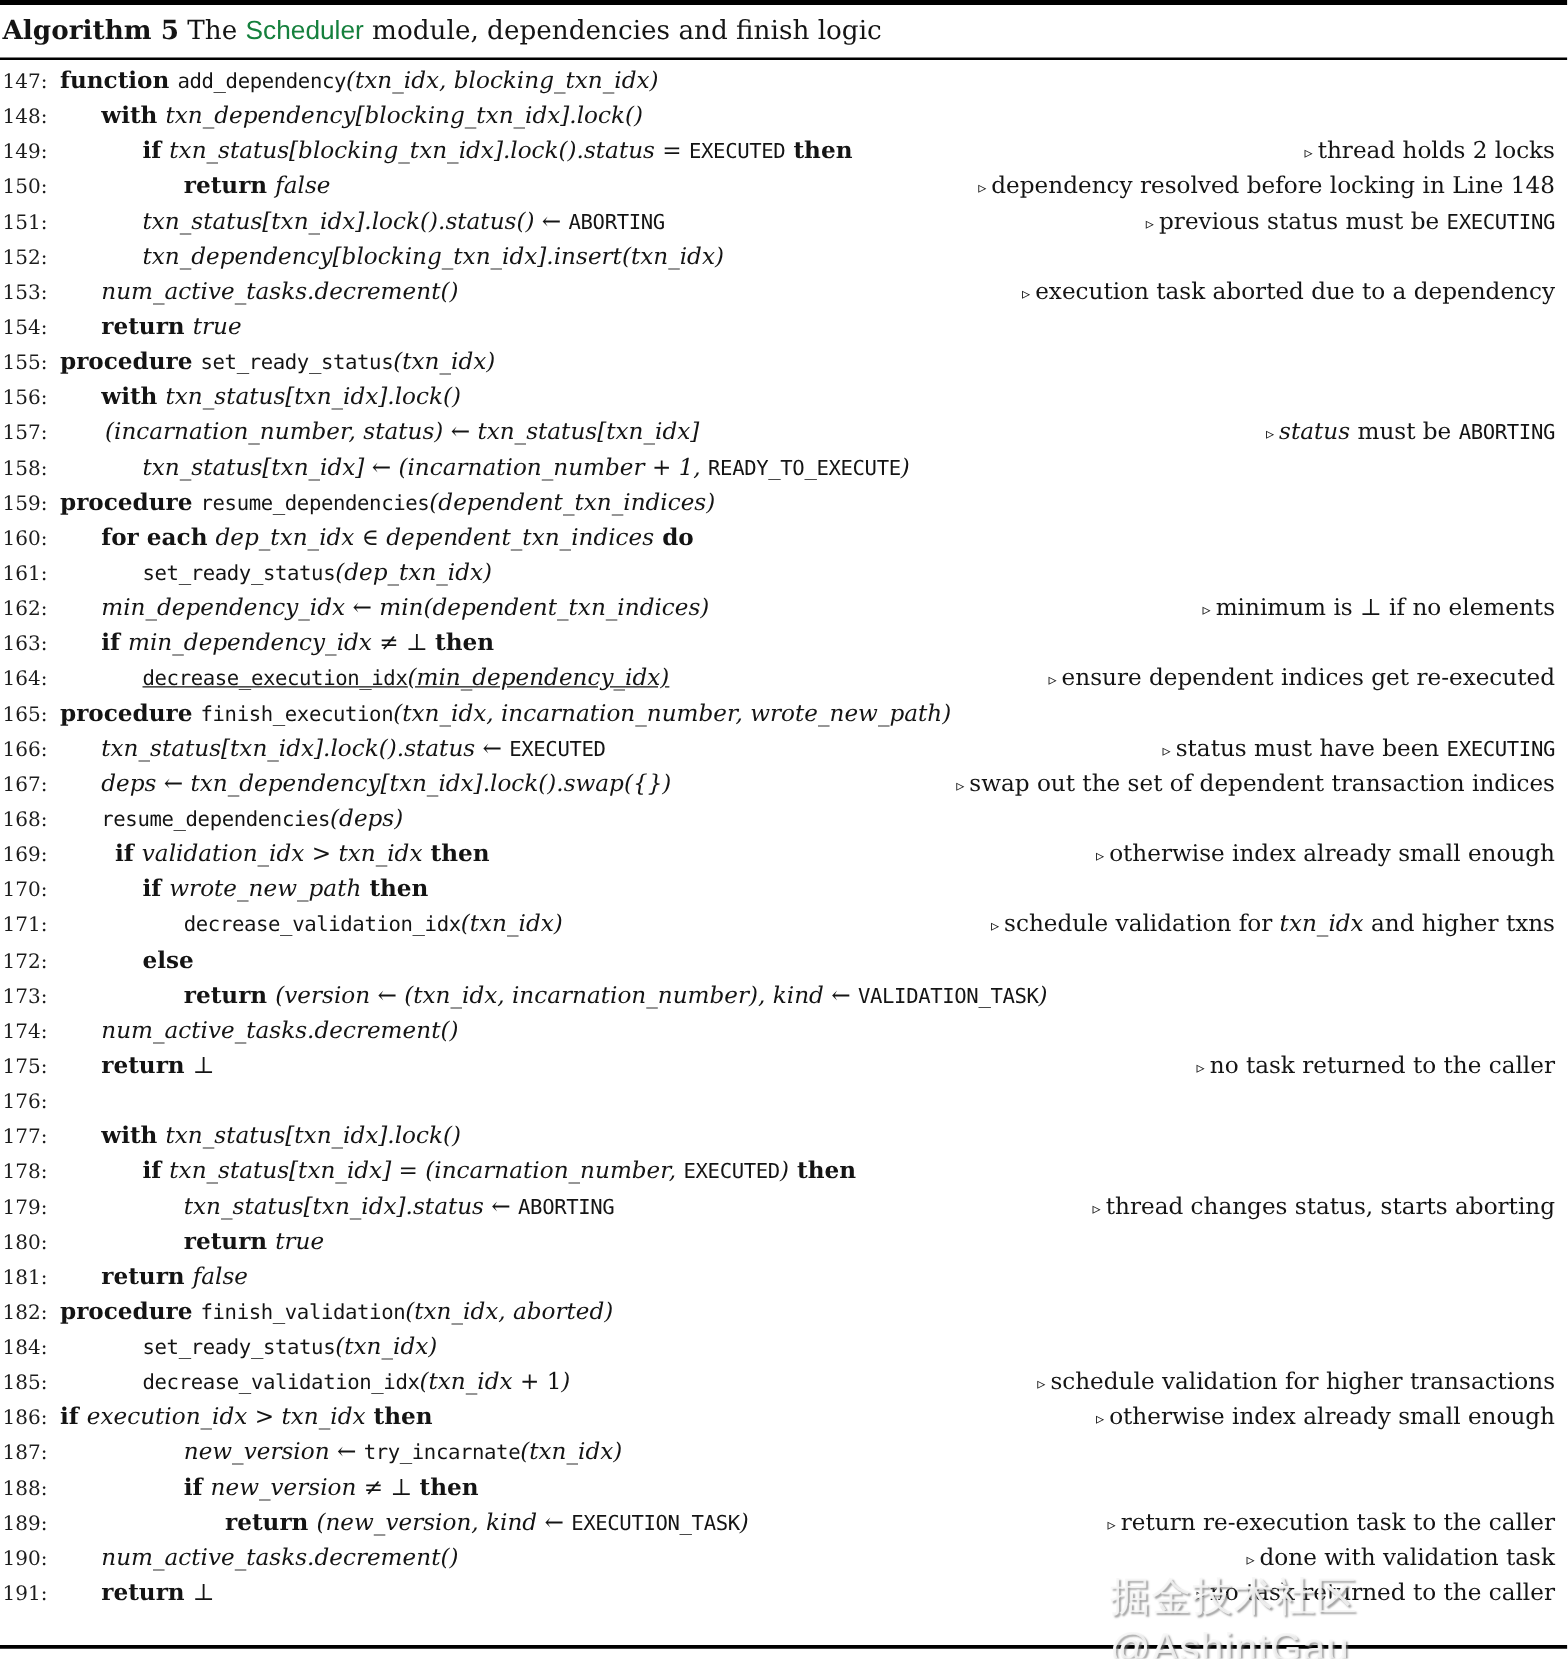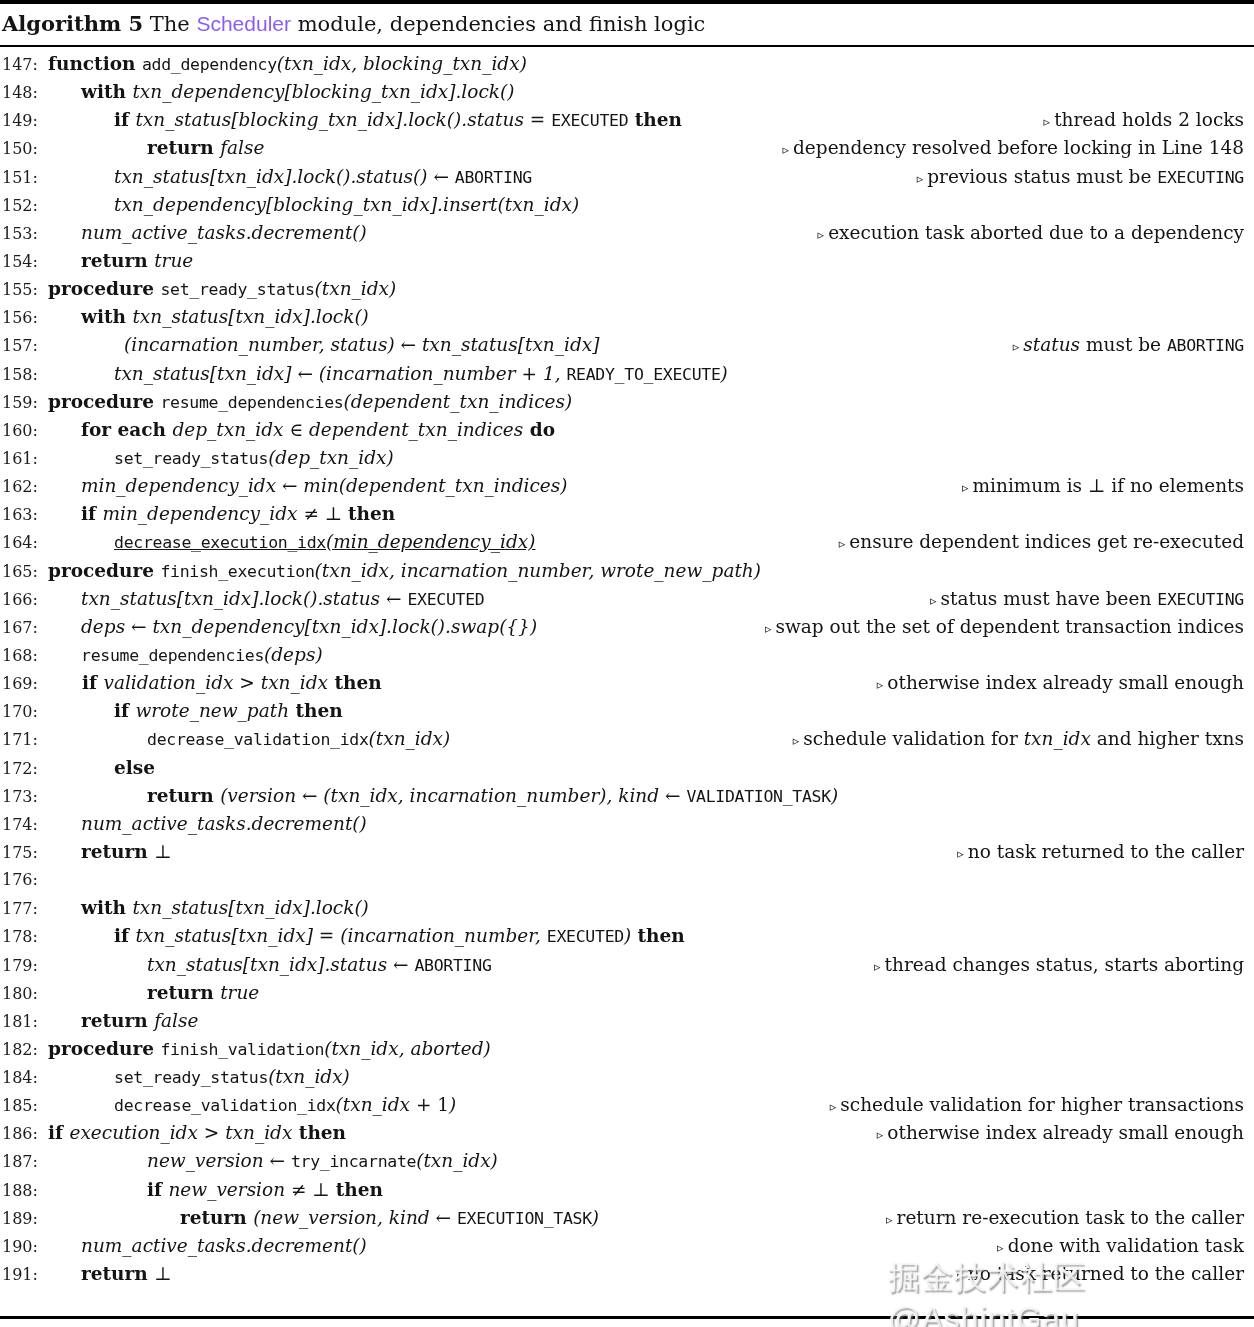--- a/index.html
+++ b/index.html
@@ -75,21 +75,21 @@
     text-shadow:1.5px 1.5px 1.5px rgba(110,110,110,0.65), -0.5px -0.5px 0 rgba(255,255,255,0.9);
     pointer-events:none;
   }
 </style>
 </head>
 <body>
 
 <div class="page">
 
   <div class="header">
-    <span class="algo-label">Algorithm 5</span><span> The </span><span class="hl" style="color: #8b5cf6;">Scheduler</span><span> module, dependencies and finish logic</span>
+    <span class="algo-label">Algorithm 5</span><span> The </span><span class="hl" style="color: #15803d;">Scheduler</span><span> module, dependencies and finish logic</span>
   </div>
 
   <div class="algo-body">
       <div class="row">
         <span class="lineno">147:</span>
         <span class="code" style="margin-left: 0px;"><span class="tk-kw">function </span><span class="tk-fn">add_dependency</span><span class="tk-var">(txn_idx, blocking_txn_idx)</span></span>
       </div>
       <div class="row">
         <span class="lineno">148:</span>
         <span class="code" style="margin-left: 33px;"><span class="tk-kw">with </span><span class="tk-var">txn_dependency[blocking_txn_idx].lock()</span></span>
@@ -125,21 +125,21 @@
       <div class="row">
         <span class="lineno">155:</span>
         <span class="code" style="margin-left: 0px;"><span class="tk-kw">procedure </span><span class="tk-fn">set_ready_status</span><span class="tk-var">(txn_idx)</span></span>
       </div>
       <div class="row">
         <span class="lineno">156:</span>
         <span class="code" style="margin-left: 33px;"><span class="tk-kw">with </span><span class="tk-var">txn_status[txn_idx].lock()</span></span>
       </div>
       <div class="row">
         <span class="lineno">157:</span>
-        <span class="code" style="margin-left: 76px;"><span class="tk-var">(incarnation_number, status)</span><span class="tk-plain"> ← </span><span class="tk-var">txn_status[txn_idx]</span></span>
+        <span class="code" style="margin-left: 36px;"><span class="tk-var">(incarnation_number, status)</span><span class="tk-plain"> ← </span><span class="tk-var">txn_status[txn_idx]</span></span>
         <span class="comment"><span class="cmt-marker">▹</span><span class="tk-var">status</span><span class="tk-plain"> must be </span><span class="tk-const">ABORTING</span></span>
       </div>
       <div class="row">
         <span class="lineno">158:</span>
         <span class="code" style="margin-left: 66px;"><span class="tk-var">txn_status[txn_idx]</span><span class="tk-plain"> ← </span><span class="tk-var">(incarnation_number + 1, </span><span class="tk-const">READY_TO_EXECUTE</span><span class="tk-var">)</span></span>
       </div>
       <div class="row">
         <span class="lineno">159:</span>
         <span class="code" style="margin-left: 0px;"><span class="tk-kw">procedure </span><span class="tk-fn">resume_dependencies</span><span class="tk-var">(dependent_txn_indices)</span></span>
       </div>
@@ -178,21 +178,21 @@
         <span class="lineno">167:</span>
         <span class="code" style="margin-left: 33px;"><span class="tk-var">deps</span><span class="tk-plain"> ← </span><span class="tk-var">txn_dependency[txn_idx].lock().swap({})</span></span>
         <span class="comment"><span class="cmt-marker">▹</span><span class="tk-plain">swap out the set of dependent transaction indices</span></span>
       </div>
       <div class="row">
         <span class="lineno">168:</span>
         <span class="code" style="margin-left: 33px;"><span class="tk-fn">resume_dependencies</span><span class="tk-var">(deps)</span></span>
       </div>
       <div class="row">
         <span class="lineno">169:</span>
-        <span class="code" style="margin-left: 34px;"><span class="tk-kw">if </span><span class="tk-var">validation_idx</span><span class="tk-plain"> &gt; </span><span class="tk-var">txn_idx</span><span class="tk-kw"> then</span></span>
+        <span class="code" style="margin-left: 44px;"><span class="tk-kw">if </span><span class="tk-var">validation_idx</span><span class="tk-plain"> &gt; </span><span class="tk-var">txn_idx</span><span class="tk-kw"> then</span></span>
         <span class="comment"><span class="cmt-marker">▹</span><span class="tk-plain">otherwise index already small enough</span></span>
       </div>
       <div class="row">
         <span class="lineno">170:</span>
         <span class="code" style="margin-left: 66px;"><span class="tk-kw">if </span><span class="tk-var">wrote_new_path</span><span class="tk-kw"> then</span></span>
       </div>
       <div class="row">
         <span class="lineno">171:</span>
         <span class="code" style="margin-left: 99px;"><span class="tk-fn">decrease_validation_idx</span><span class="tk-var">(txn_idx)</span></span>
         <span class="comment"><span class="cmt-marker">▹</span><span class="tk-plain">schedule validation for </span><span class="tk-var">txn_idx</span><span class="tk-plain"> and higher txns</span></span>

